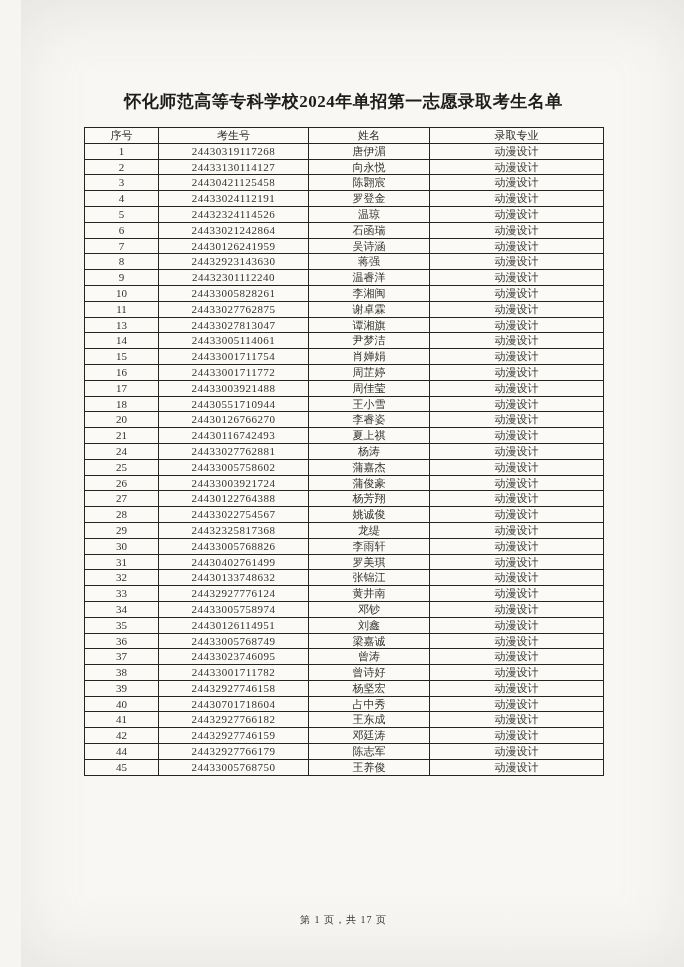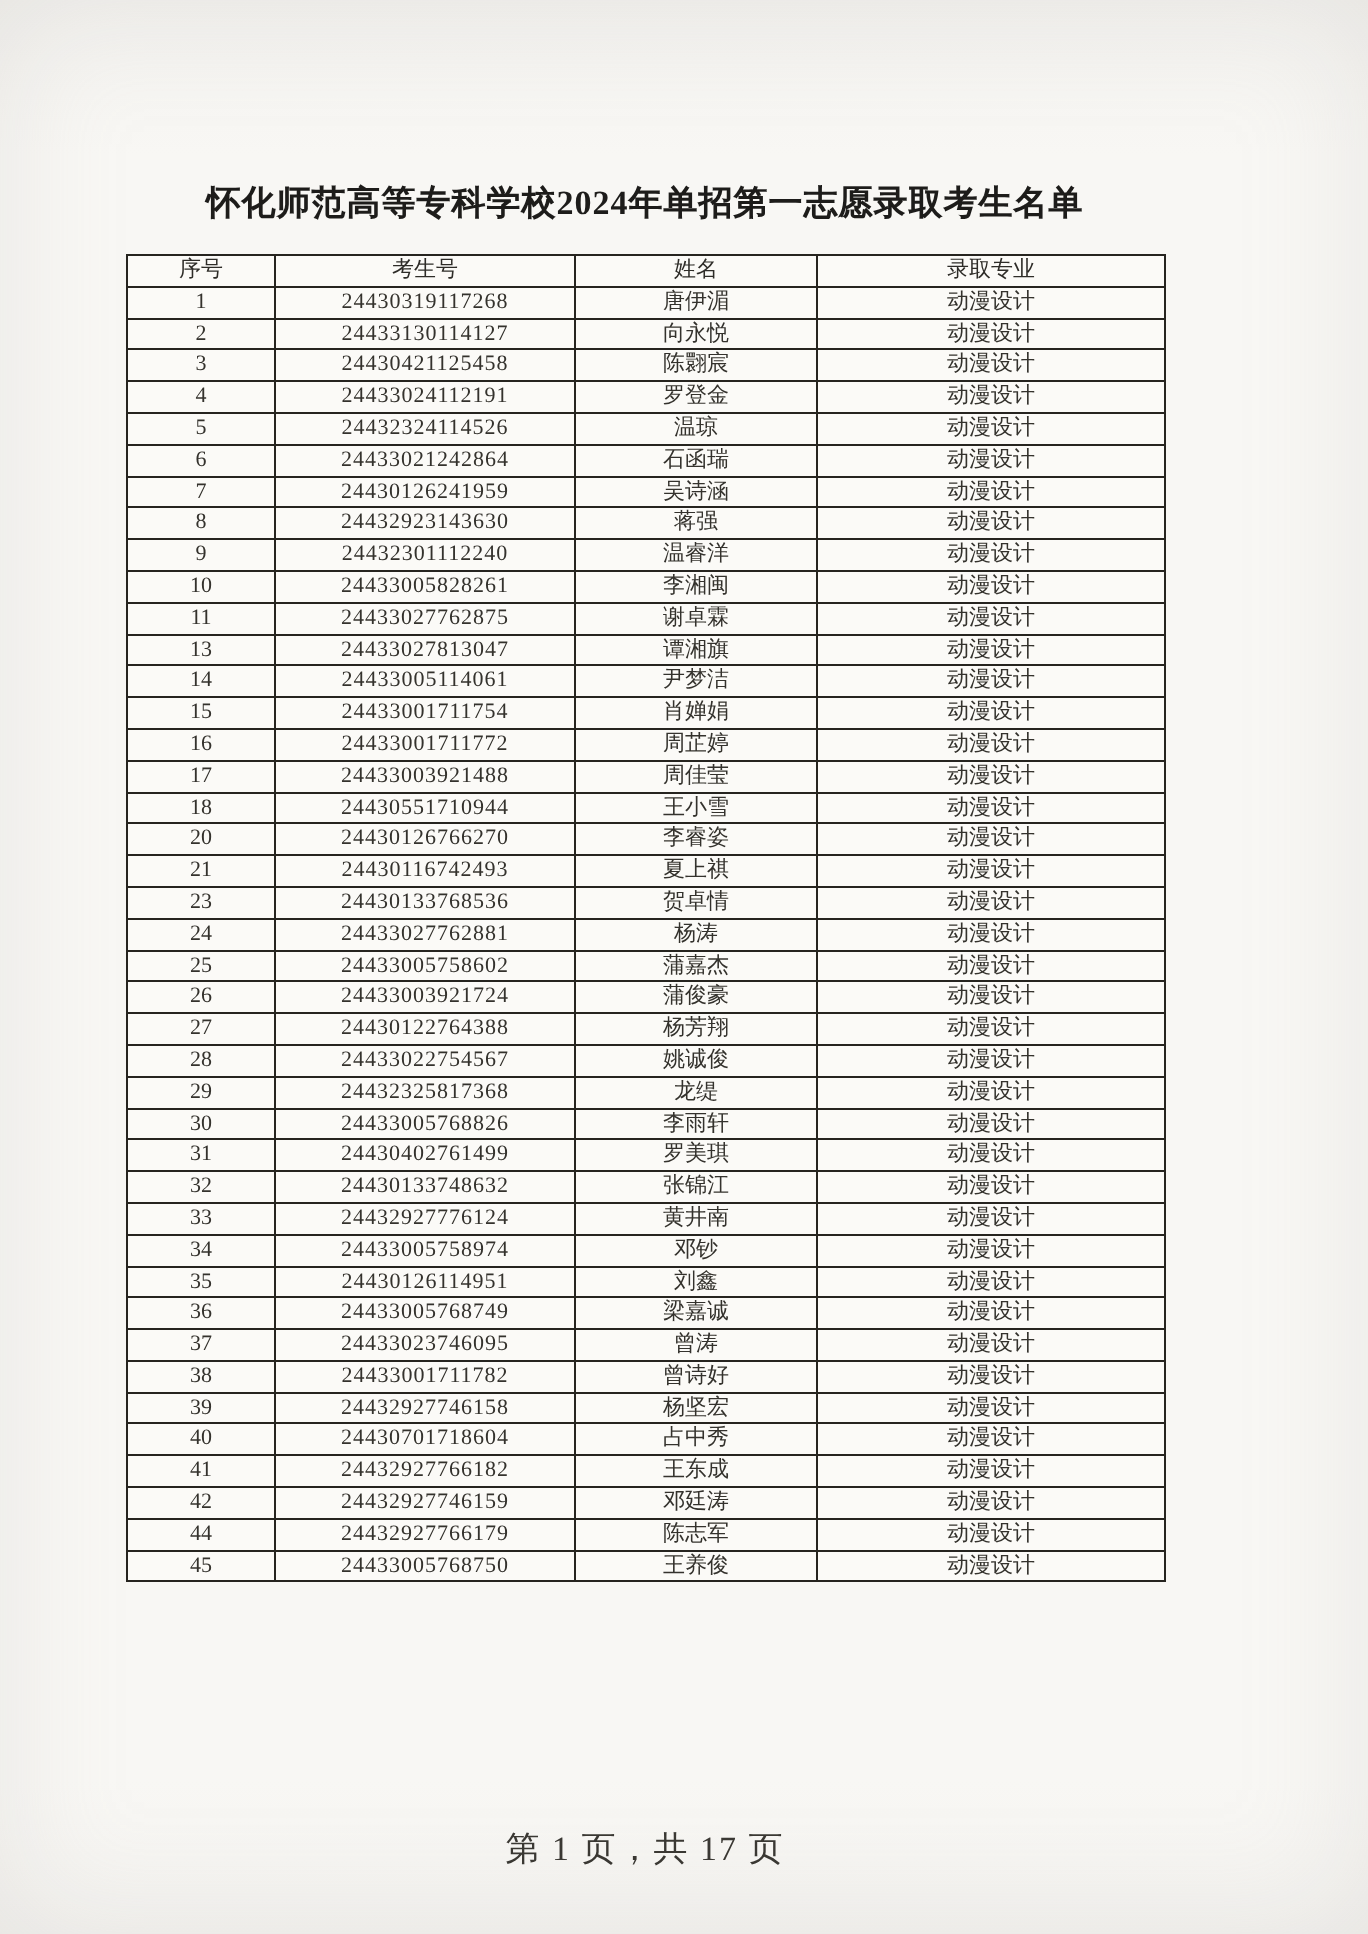--- a/index.html
+++ b/index.html
@@ -13,20 +13,21 @@
     background: #f6f5f2;
     font-family: "Liberation Serif", "DejaVu Serif", serif;
     color: #2e2c29;
     overflow: hidden;
   }
   .scan-page {
     position: absolute;
     inset: 0;
     background: linear-gradient(180deg, #f3f2ef 0%, #f8f7f4 8%, #f8f7f4 92%, #f4f3f0 100%);
     box-shadow: inset 0 0 60px rgba(190,188,182,0.25);
+    margin-left: 21px;
   }
   .page-title {
     position: absolute;
     left: 63px;
     top: 90px;
     width: 519px;
     text-align: center;
     font-size: 17px;
     font-weight: bold;
     letter-spacing: 0.5px;
@@ -61,21 +62,21 @@
   }
   .admission-table td.id-cell {
     letter-spacing: 0.5px;
   }
   .page-footer {
     position: absolute;
     left: 63px;
     top: 913px;
     width: 519px;
     text-align: center;
-    font-size: 17px;
+    font-size: 10px;
     letter-spacing: 1px;
     color: #3a3833;
     white-space: nowrap;
   }
 </style>
 </head>
 <body>
 
 <div class="scan-page">
 
@@ -205,26 +206,20 @@
           <td>李睿姿</td>
           <td>动漫设计</td>
         </tr>
         <tr>
           <td>21</td>
           <td class="id-cell">24430116742493</td>
           <td>夏上祺</td>
           <td>动漫设计</td>
         </tr>
         <tr>
-          <td>23</td>
-          <td class="id-cell">24430133768536</td>
-          <td>贺卓情</td>
-          <td>动漫设计</td>
-        </tr>
-        <tr>
           <td>24</td>
           <td class="id-cell">24433027762881</td>
           <td>杨涛</td>
           <td>动漫设计</td>
         </tr>
         <tr>
           <td>25</td>
           <td class="id-cell">24433005758602</td>
           <td>蒲嘉杰</td>
           <td>动漫设计</td>

